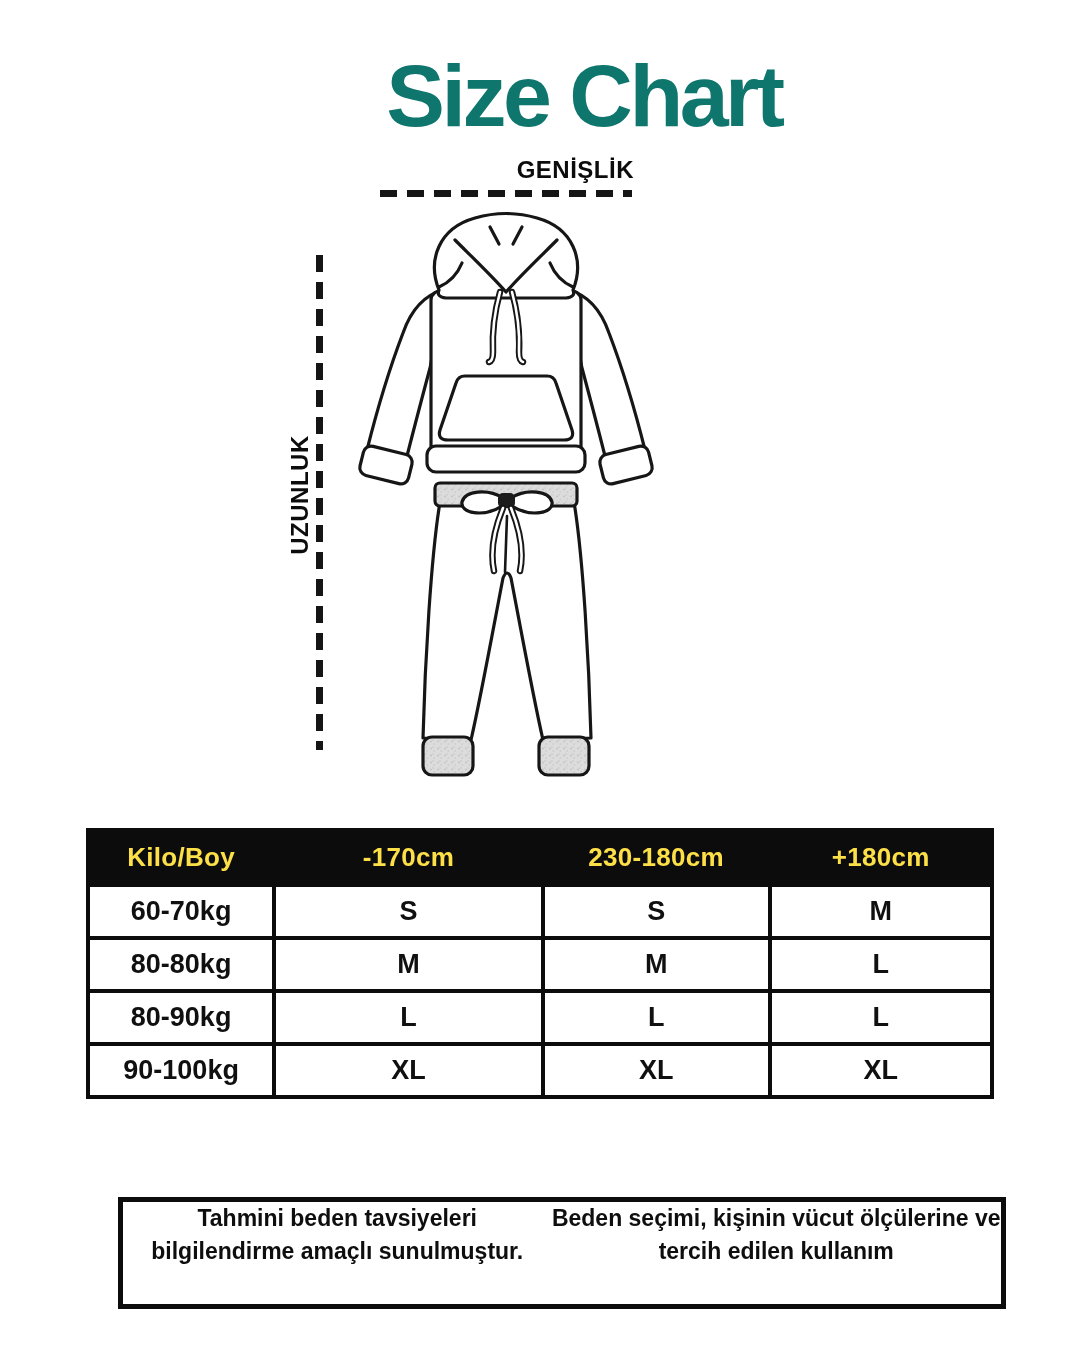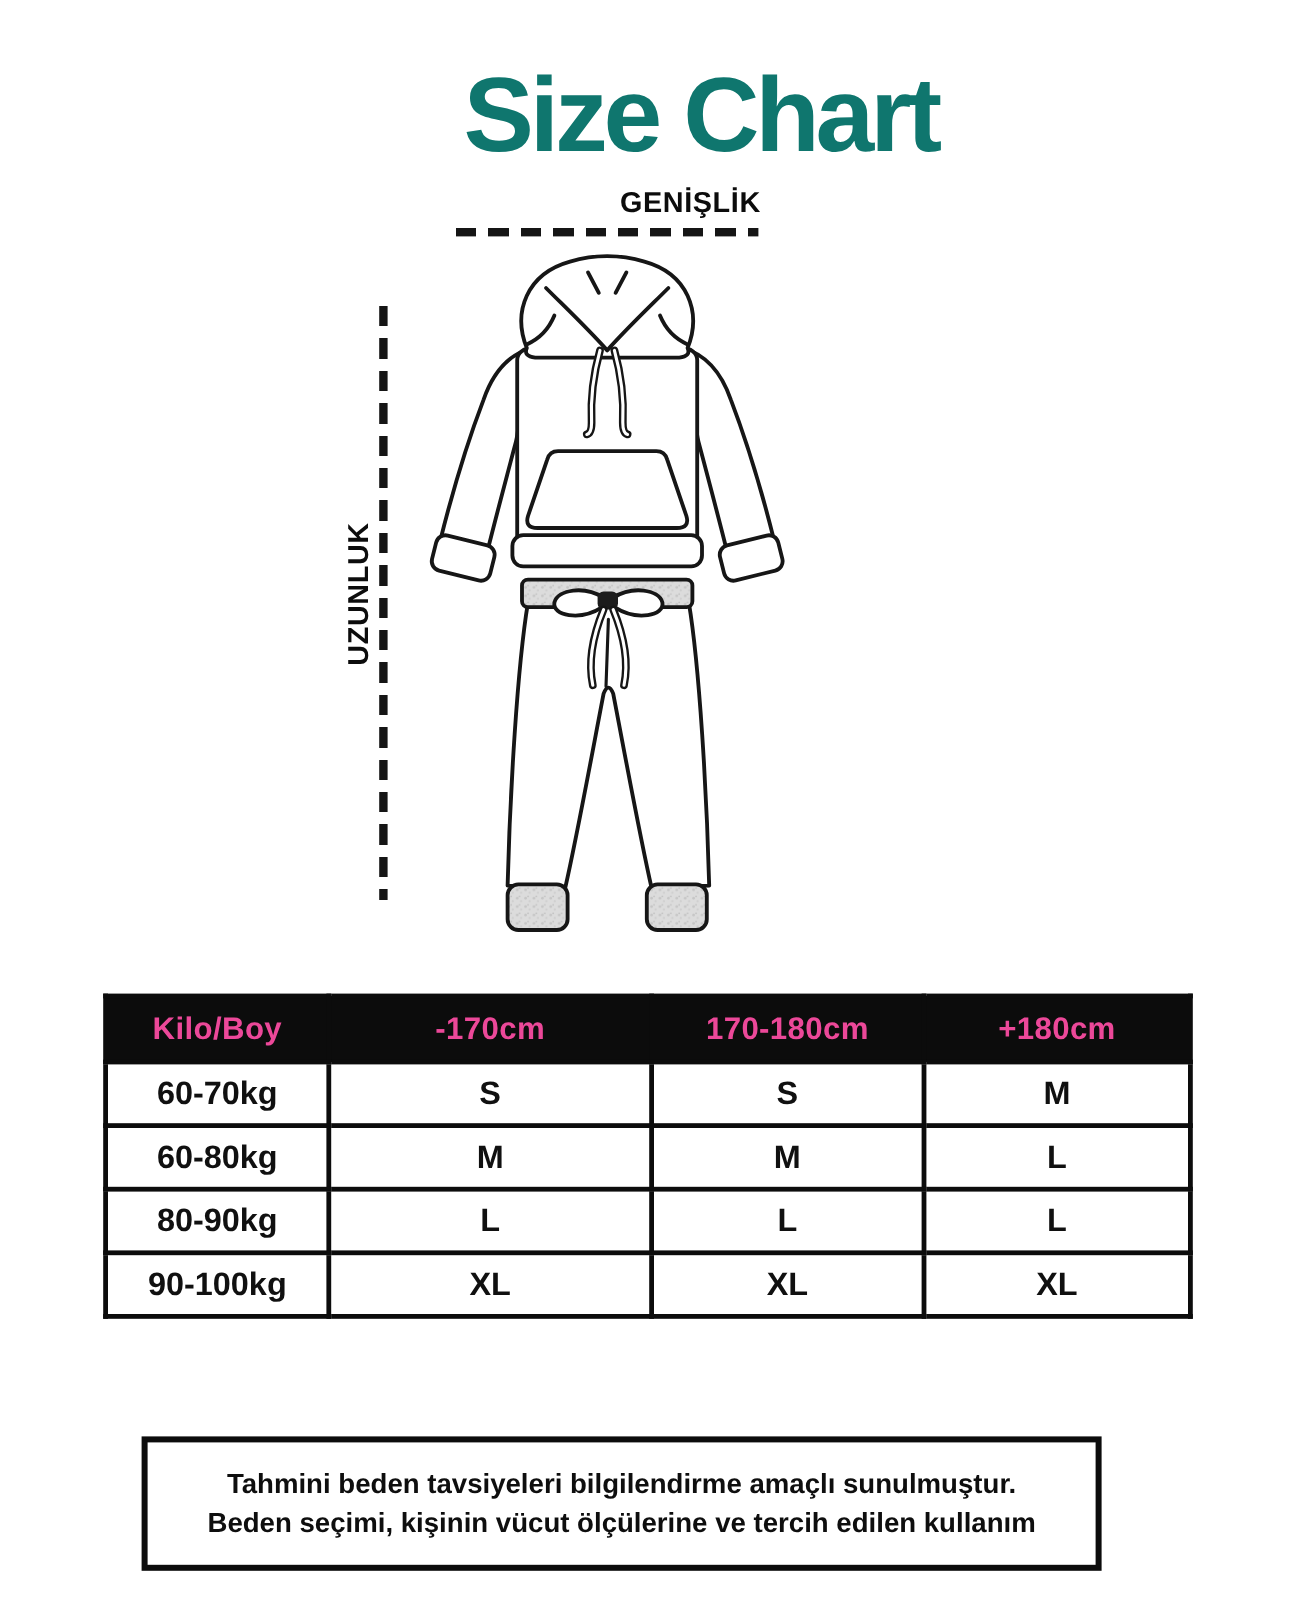--- a/index.html
+++ b/index.html
@@ -30,29 +30,29 @@
   .illustration{position:absolute;left:345px;top:200px;width:340px;height:600px;}
 
   .size-table{
     position:absolute;left:86px;top:828px;width:908px;
     border-collapse:collapse;table-layout:fixed;
   }
   .size-table th,.size-table td{
     border:4px solid #0c0c0c;text-align:center;font-weight:bold;padding:0;
   }
   .size-table thead th{
-    background:#0c0c0c;border-color:#0c0c0c;color:#ec4899;
+    background:#0c0c0c;border-color:#0c0c0c;color:#fde047;
     height:51px;font-size:26px;letter-spacing:.3px;
   }
   .size-table tbody td{height:49px;font-size:27px;color:#101010;background:#ffffff;}
 
   .disclaimer{
-    position:absolute;left:118px;top:1197px;width:800px;height:112px;
+    position:absolute;left:118px;top:1197px;width:888px;height:112px;
     border:5px solid #0c0c0c;box-sizing:border-box;
-    display:flex;flex-direction:column;justify-content:center;
+    display:flex;flex-direction:row;justify-content:center;
     text-align:center;font-size:23px;font-weight:bold;line-height:33px;color:#0e0e0e;
   }
 </style>
 </head>
 <body>
 
 <div class="page">
 
   <div class="title">Size Chart</div>
 
@@ -116,33 +116,33 @@
     <colgroup>
       <col style="width:20.6%">
         <col style="width:29.7%">
         <col style="width:25.1%">
         <col style="width:24.6%">
     </colgroup>
     <thead>
       <tr>
         <th>Kilo/Boy</th>
         <th>-170cm</th>
-        <th>170-180cm</th>
+        <th>230-180cm</th>
         <th>+180cm</th>
       </tr>
     </thead>
     <tbody>
         <tr>
           <td>60-70kg</td>
           <td>S</td>
           <td>S</td>
           <td>M</td>
         </tr>
         <tr>
-          <td>60-80kg</td>
+          <td>80-80kg</td>
           <td>M</td>
           <td>M</td>
           <td>L</td>
         </tr>
         <tr>
           <td>80-90kg</td>
           <td>L</td>
           <td>L</td>
           <td>L</td>
         </tr>

